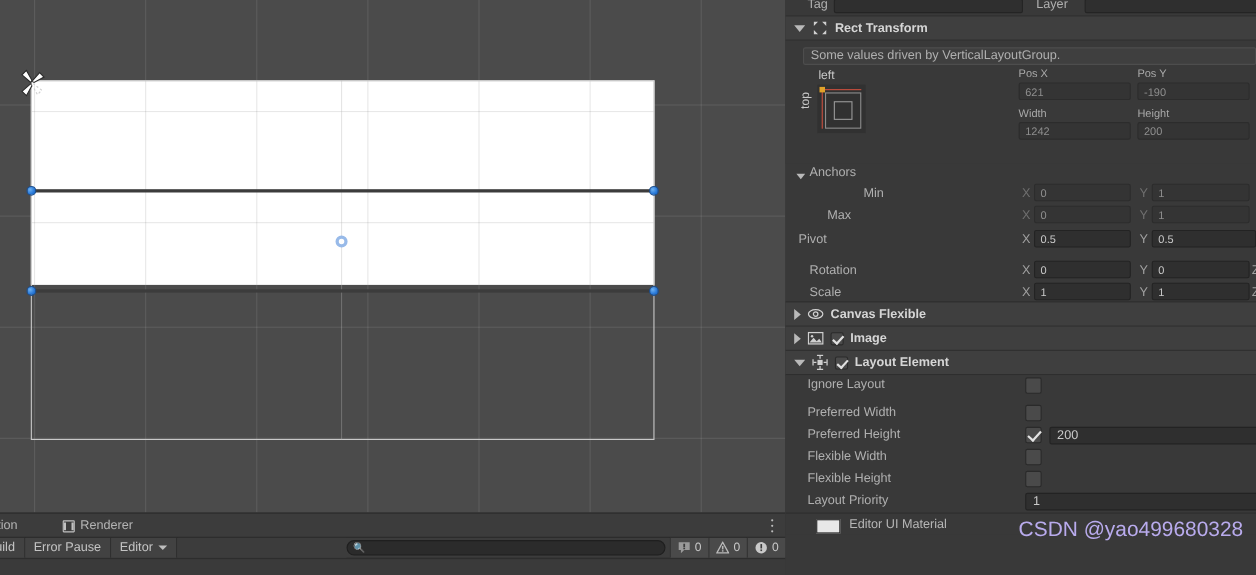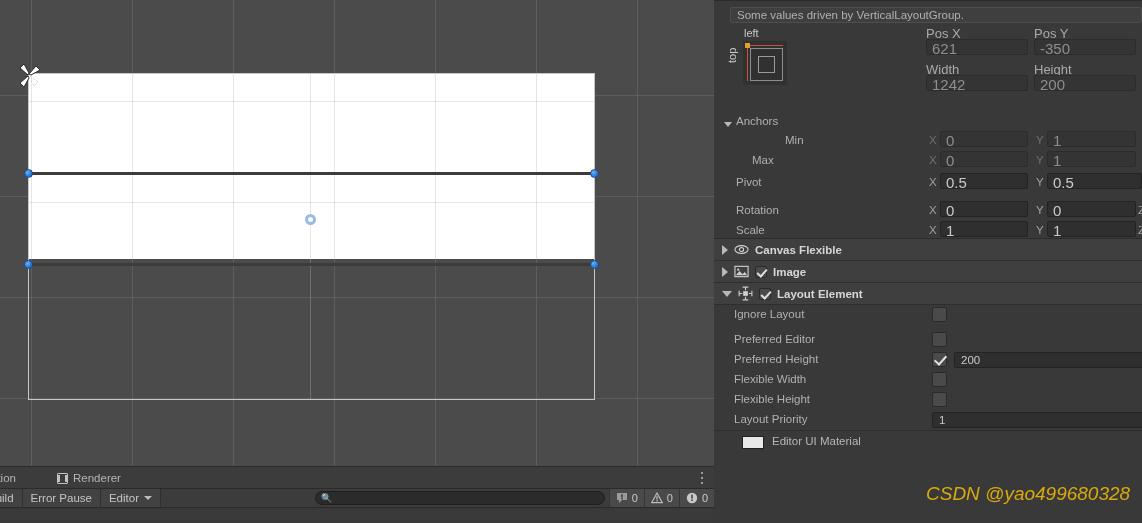--- a/index.html
+++ b/index.html
@@ -209,27 +209,27 @@
     position: absolute; left: 29px; top: 40px; width: 44px; height: 44px;
     background: #313131;
   }
   #anchor-L-v { position: absolute; left: 33px; top: 44px; width: 1px; height: 36px; background: #c94f3f; }
   #anchor-L-h { position: absolute; left: 33px; top: 44px; width: 36px; height: 1px; background: #c94f3f; }
   #anchor-dot { position: absolute; left: 31px; top: 42px; width: 5px; height: 5px; background: #e0a22a; }
   #anchor-outer { position: absolute; left: 36px; top: 47px; width: 33px; height: 33px; border: 1px solid #8d8d8d; }
   #anchor-inner { position: absolute; left: 44px; top: 55px; width: 17px; height: 17px; border: 1px solid #9a9a9a; }
 
   .fcol-label {
-    position: absolute; font-size: 13px; color: #a9a9a9;
+    position: absolute; font-size: 10px; color: #a9a9a9;
   }
   .num-field {
     position: absolute; height: 16px;
     background: #2f2f2f; border: 1px solid #232323; border-radius: 2px;
-    display: flex; align-items: flex-start; padding-left: 5px;
-    font-size: 15px; color: #c9c9c9;
+    display: flex; align-items: flex-end; padding-left: 5px;
+    font-size: 10px; color: #c9c9c9;
   }
   .num-field.driven { color: #8e8e8e; background: #343434; border-color: #2c2c2c; }
   .prop-label { font-size: 11.5px; color: #b0b0b0; }
   .axis-label { font-size: 11.5px; color: #a0a0a0; }
   .axis-label.dim { color: #6f6f6f; }
 
   #anchors-section { position: relative; height: 125px; }
   .sm-foldout {
     position: absolute; width: 0; height: 0;
     border-left: 4px solid transparent; border-right: 4px solid transparent;
@@ -260,24 +260,24 @@
     background: #393939;
   }
   #material-swatch {
     position: absolute; left: 28px; top: 5px; width: 22px; height: 13px;
     background: #e8e8e8; border: 1px solid #202020;
   }
   #material-name {
     position: absolute; left: 58px; top: 4px; font-size: 11.5px; color: #b6b6b6;
   }
   #watermark {
-    position: absolute; left: 926px; top: 483px;
-    font-size: 19px; color: #eab308; opacity: .92;
+    position: absolute; left: 926px; top: 471px;
+    font-size: 19px; color: #c4b5fd; opacity: .92;
     font-family: "Liberation Sans", sans-serif;
-    white-space: nowrap; pointer-events: none; font-style: italic;
+    white-space: nowrap; pointer-events: none;
   }
 </style>
 </head>
 <body>
 
 <div id="root">
 
   <div id="scene-view">
     <div class="grid-layer"></div>
 
@@ -358,22 +358,35 @@
         <rect x="5.3" y="2.6" width="1.5" height="4" fill="#3c3c3c"></rect>
         <rect x="5.3" y="7.5" width="1.5" height="1.5" fill="#3c3c3c"></rect>
       </svg>
       <span>0</span>
     </div>
   </div>
   <div id="console-body"></div>
 
   <div id="inspector">
 
+    <div id="tag-layer-row">
+      <span class="tl-label" id="tl-tag-label">Tag</span>
+      <span class="tl-field" id="tl-tag-field"></span>
+      <span class="tl-label" id="tl-layer-label">Layer</span>
+      <span class="tl-field" id="tl-layer-field"></span>
+    </div>
     <div class="sep"></div>
 
+    <div class="comp-header">
+      <span class="foldout"></span>
+      <svg class="comp-icon" viewBox="0 0 16 16">
+        <path d="M2 2 L6 2 L2 6 Z M14 2 L14 6 L10 2 Z M2 14 L6 14 L2 10 Z M14 14 L10 14 L14 10 Z" fill="#d0d0d0"></path>
+      </svg>
+      <span>Rect Transform</span>
+    </div>
 
     <div class="comp-body" id="rt-body">
       <div id="driven-bar">
         <span>Some values driven by VerticalLayoutGroup.</span>
       </div>
 
       <div id="anchor-widget"></div>
       <span id="anchor-label-left">left</span>
       <span id="anchor-label-top">top</span>
       <div id="anchor-box"></div>
@@ -383,21 +396,21 @@
       <div id="anchor-outer"></div>
       <div id="anchor-inner"></div>
 
       <span class="fcol-label" style="left:212px; top:25px;">Pos X</span>
       <span class="num-field driven" style="left:212px; top:38px; width:102px;">
           <span>621</span>
         </span>
 
       <span class="fcol-label" style="left:320px; top:25px;">Pos Y</span>
       <span class="num-field driven" style="left:320px; top:38px; width:102px;">
-          <span>-350</span>
+          <span>-190</span>
         </span>
 
       <span class="fcol-label" style="left:212px; top:61px;">Width</span>
       <span class="num-field driven" style="left:212px; top:74px; width:102px;">
           <span>1242</span>
         </span>
 
       <span class="fcol-label" style="left:320px; top:61px;">Height</span>
       <span class="num-field driven" style="left:320px; top:74px; width:102px;">
           <span>200</span>
@@ -421,21 +434,21 @@
       <span class="prop-label" style="position:absolute; left:38px; top:41px;">Max</span>
       <span class="axis-label dim" style="position:absolute; left:215px; top:41px;">X</span>
       <span class="num-field driven" style="left:226px; top:38px; width:88px;">
           <span>0</span>
         </span>
       <span class="axis-label dim" style="position:absolute; left:322px; top:41px;">Y</span>
       <span class="num-field driven" style="left:333px; top:38px; width:89px;">
           <span>1</span>
         </span>
 
-      <span class="prop-label" style="position:absolute; left:22px; top:63px;">Pivot</span>
+      <span class="prop-label" style="position:absolute; left:12px; top:63px;">Pivot</span>
       <span class="axis-label" style="position:absolute; left:215px; top:63px;">X</span>
       <span class="num-field" style="left:226px; top:60px; width:88px;">
           <span>0.5</span>
         </span>
       <span class="axis-label" style="position:absolute; left:322px; top:63px;">Y</span>
       <span class="num-field" style="left:333px; top:60px; width:95px;">
           <span>0.5</span>
         </span>
 
       <span class="prop-label" style="position:absolute; left:22px; top:91px;">Rotation</span>
@@ -492,21 +505,21 @@
       <span class="chk on"></span>
       <span>Layout Element</span>
     </div>
 
     <div class="comp-body">
       <div class="le-row" style="height:25px;">
         <span class="le-label">Ignore Layout</span>
         <span class="le-chk"></span>
       </div>
       <div class="le-row">
-        <span class="le-label">Preferred Editor</span>
+        <span class="le-label">Preferred Width</span>
         <span class="le-chk"></span>
       </div>
       <div class="le-row">
         <span class="le-label">Preferred Height</span>
         <span class="le-chk on"></span>
         <span class="le-value">
             <span>200</span>
           </span>
       </div>
       <div class="le-row">

